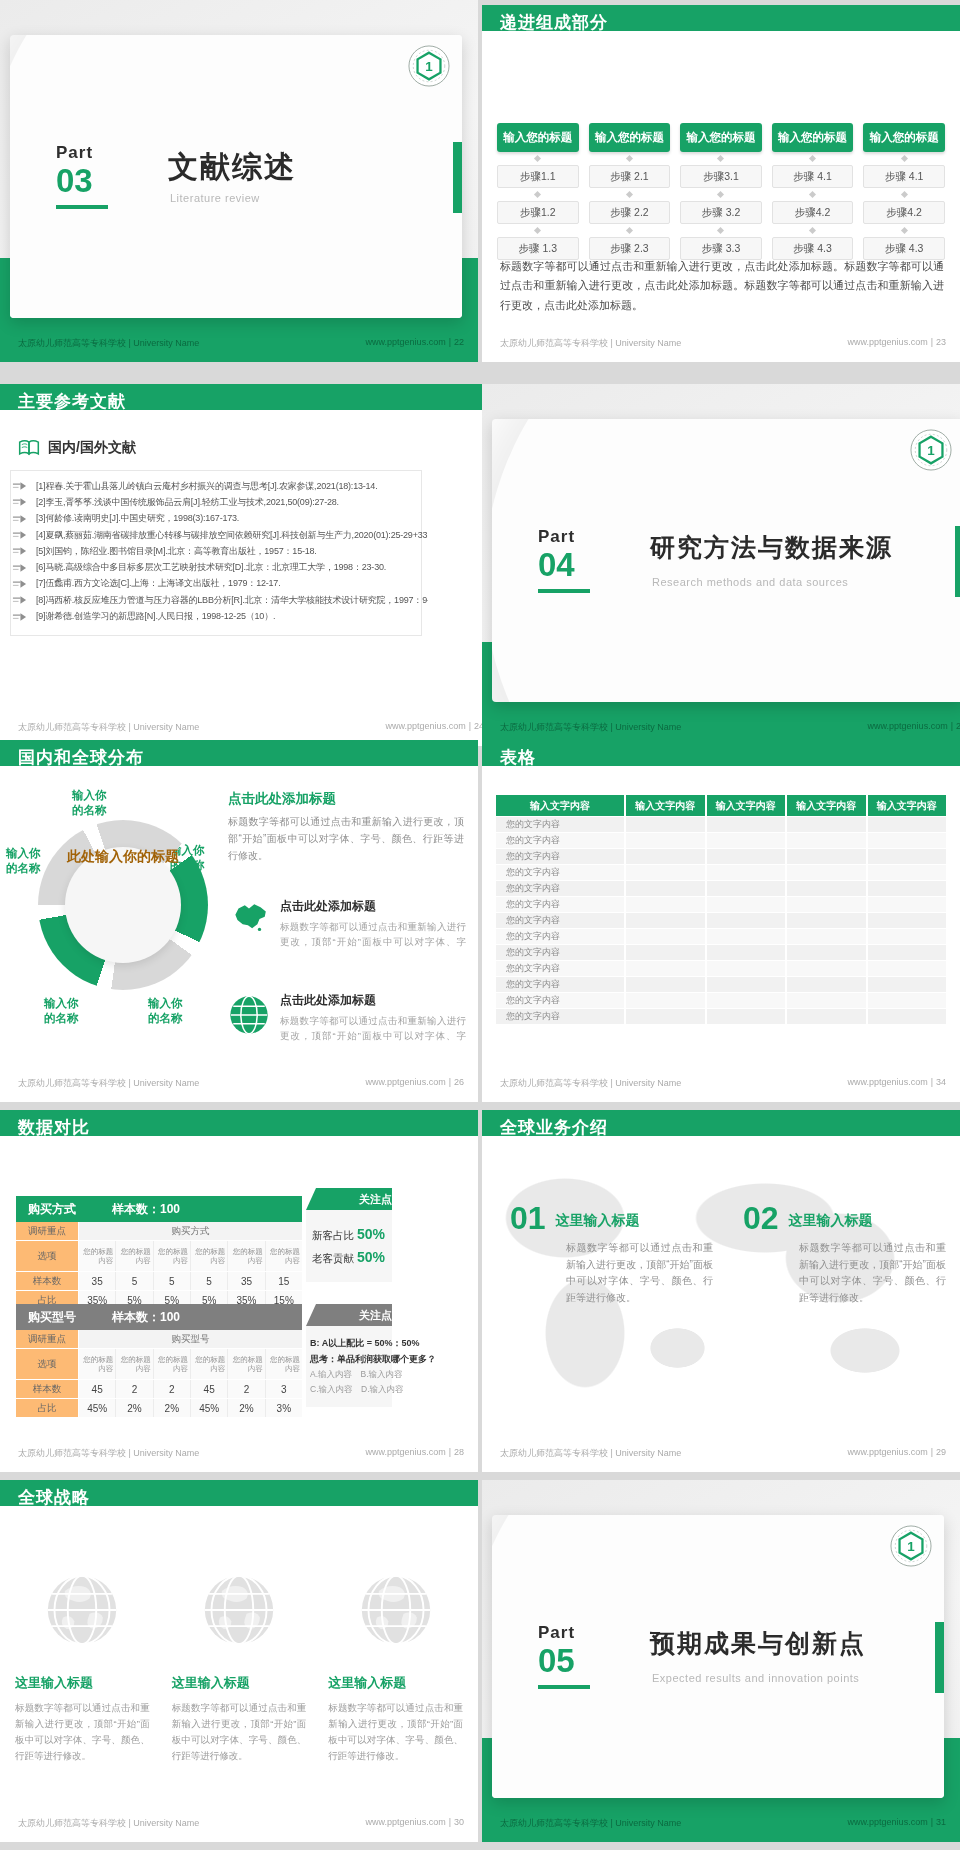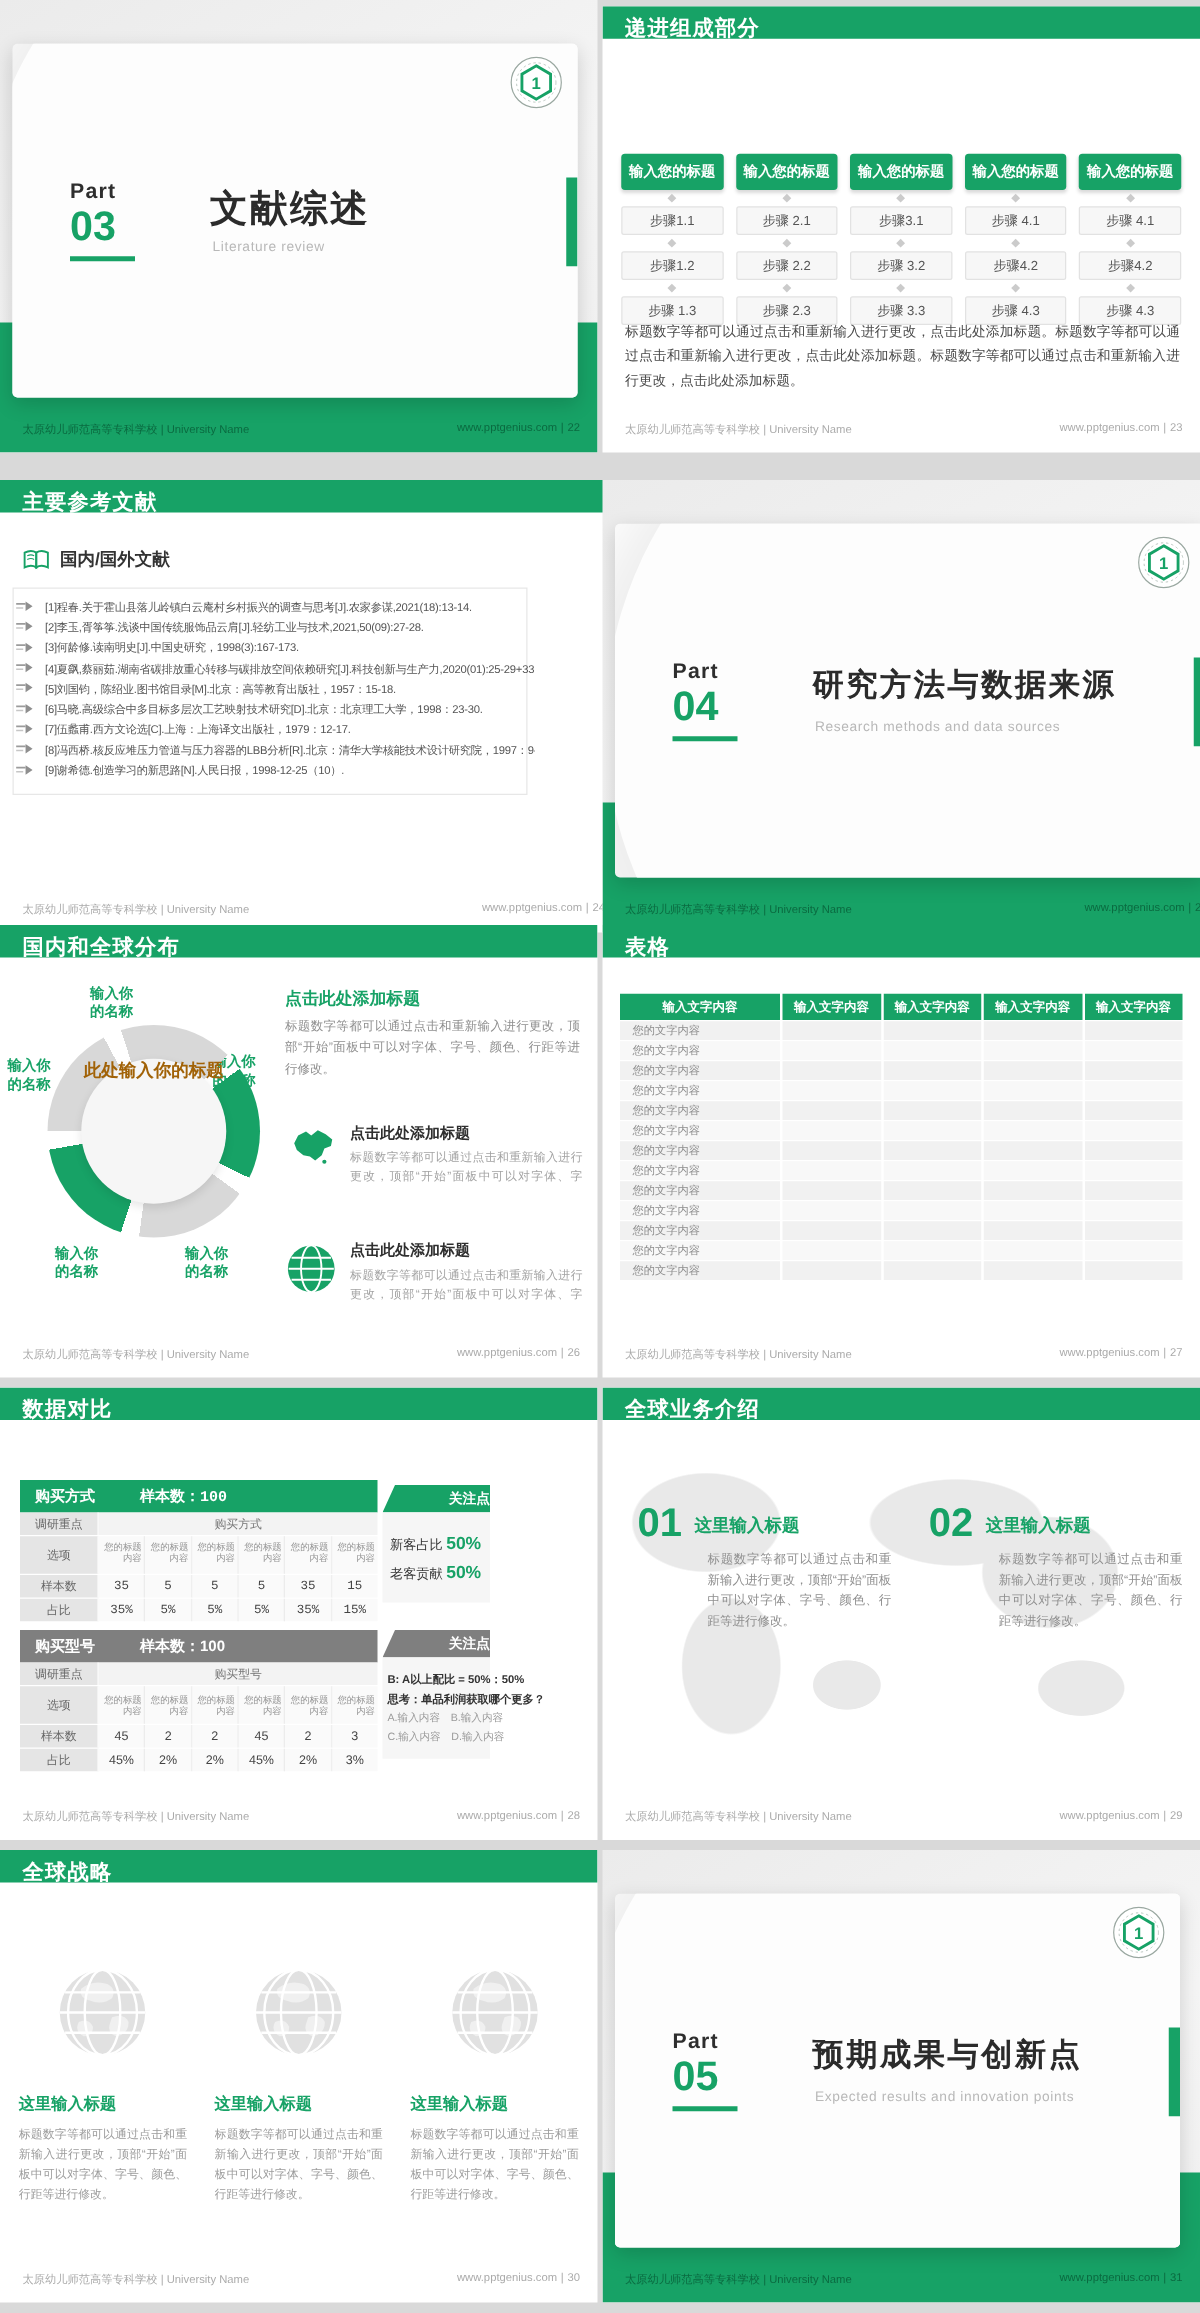--- a/index.html
+++ b/index.html
@@ -91,26 +91,26 @@
             display:flex;align-items:center;justify-content:center;}
   .bt-hcell:first-child{flex:0 0 128px;}
   .bt-row{display:flex;gap:2px;height:15px;margin-top:1px;}
   .bt-row>div{background:#f1f1f1;}
   .bt-body>.bt-row:nth-child(even)>div{background:#f8f8f8;}
   .bt-c1{flex:0 0 128px;font-size:9px;color:#8d8d8d;line-height:15px;padding-left:10px;box-sizing:border-box;}
   .bt-c{flex:1;}
 
   
   .dtable{position:absolute;left:16px;width:286px;}
-  .dt1{top:74px;font-family:Liberation Mono, monospace;} .dt2{top:194px;}
+  .dt1{top:86px;} .dt2{top:194px;}
   .dt-head{height:26px;display:flex;align-items:center;color:#fff;font-weight:bold;font-size:12px;}
   .dt-head .dt-title{padding-left:12px;flex:0 0 96px;box-sizing:border-box;}
   .green .dt-head{background:var(--g);} .grayt .dt-head{background:var(--gray-h);}
   .dt-row{display:flex;border-bottom:1px solid #fff;}
-  .dt-label{flex:0 0 62px;background:#e5e5e5;font-size:9.5px;color:#666;display:flex;
+  .dt-label{flex:0 0 62px;background:#fdba74;font-size:9.5px;color:#666;display:flex;
             align-items:center;justify-content:center;border-right:1px solid #fff;}
   .dt-span{flex:1;background:#f3f3f3;font-size:9.5px;color:#777;display:flex;align-items:center;justify-content:center;}
   .dt-cells{flex:1;display:flex;}
   .dt-cell{flex:1;background:#fafafa;border-right:1px solid #ececec;font-size:10px;color:#444;
            display:flex;align-items:center;justify-content:center;text-align:right;}
   .dt-cell:last-child{border-right:none;}
   .row-s{height:18px;} .row-o{height:30px;}
   .row-o .dt-cell{font-size:7.5px;color:#949494;line-height:1.2;padding:0 2px;}
   .focus{position:absolute;width:86px;left:306px;}
   .fx1{top:78px;} .fx2{top:194px;}
@@ -524,21 +524,21 @@
           <div class="bt-c1">您的文字内容</div>
           <div class="bt-c"></div>
           <div class="bt-c"></div>
           <div class="bt-c"></div>
           <div class="bt-c"></div>
         </div>
         </div>
     </div>
     <div class="foot">
       <span>太原幼儿师范高等专科学校 | University Name</span>
-      <span class="fr"><span>www.pptgenius.com</span><span>|</span><span>27</span></span>
+      <span class="fr"><span>www.pptgenius.com</span><span>|</span><span>34</span></span>
     </div>
   </div>
 
   <div class="cell c1 r4">
     <div class="hdr">数据对比</div>
 
     <div class="dtable dt1 green">
       <div class="dt-head">
         <span class="dt-title">购买方式</span>
         <span>样本数：100</span>

